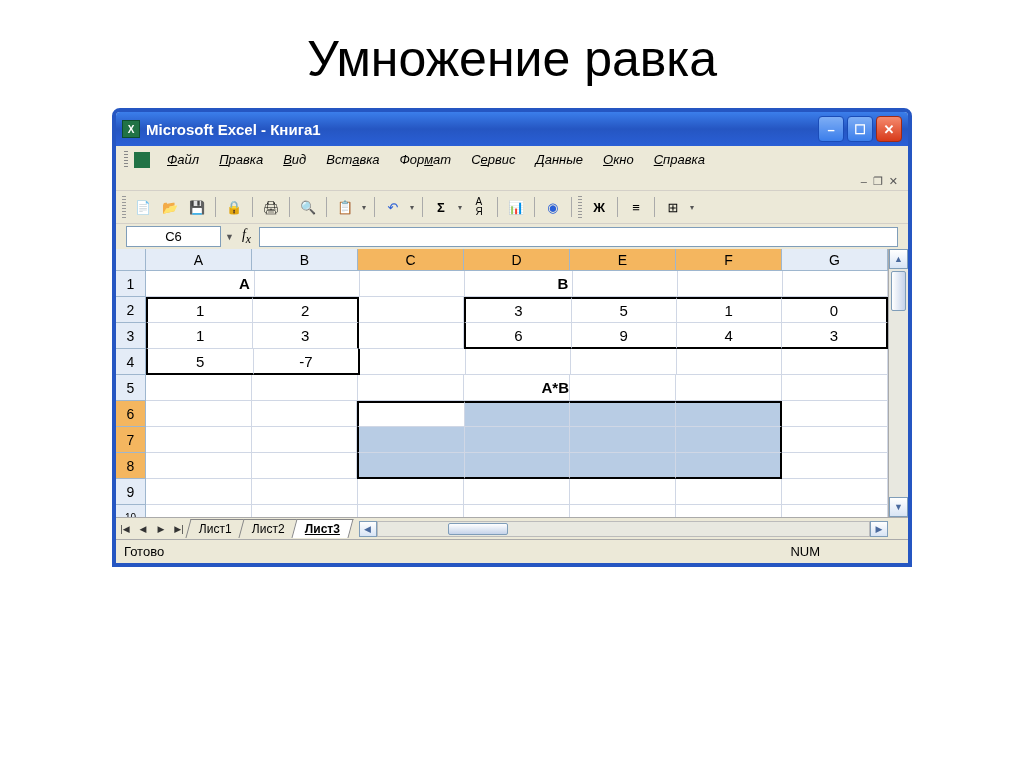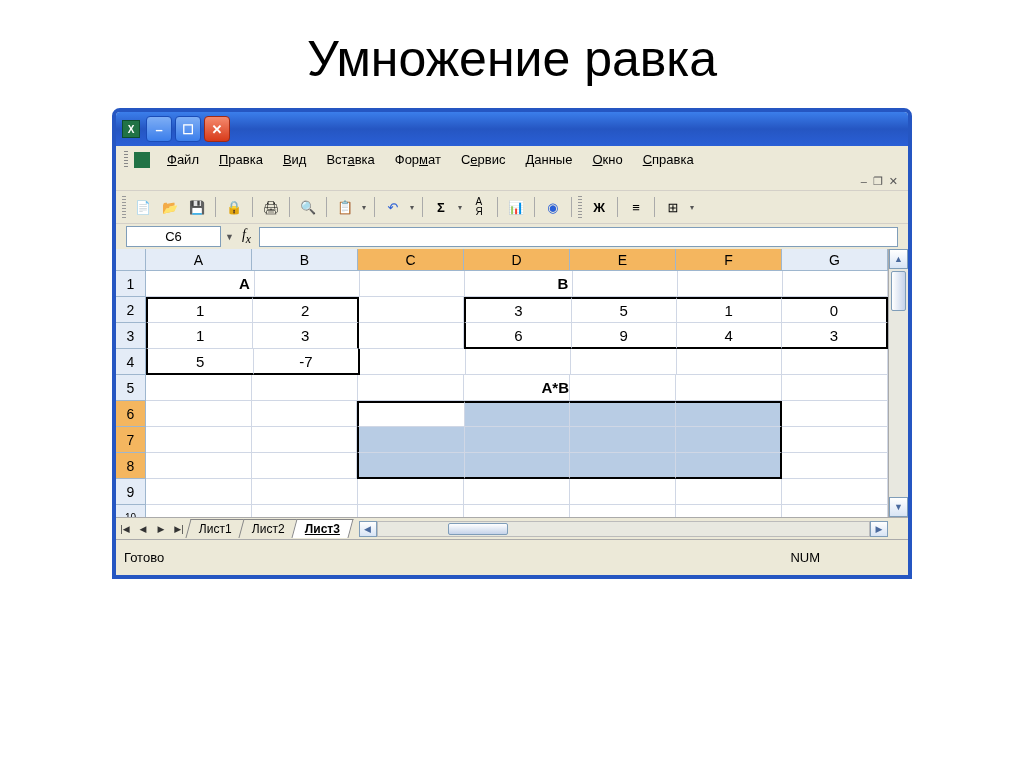--- a/index.html
+++ b/index.html
@@ -13,21 +13,21 @@
 .titlebar .app-icon { width: 18px; height: 18px; background: #217346; margin-right: 6px; display: flex; align-items: center; justify-content: center; color: #fff; font-size: 10px; border: 1px solid #0d4d2e; }
 .titlebar .title-text { flex: 1; }
 .win-btns { display: flex; gap: 3px; }
 .win-btn { width: 26px; height: 26px; border-radius: 4px; display: flex; align-items: center; justify-content: center; font-size: 13px; cursor: pointer; }
 .win-min, .win-max { background: linear-gradient(to bottom, #7eaef5, #3b7eeb); border: 1px solid #1a4cb8; color: #fff; }
 .win-close { background: linear-gradient(to bottom, #f58a6e, #d73a1a); border: 1px solid #a02a15; color: #fff; font-weight: bold; }
 
 .menubar { display: flex; align-items: center; padding: 4px 8px; font-size: 13px; background: #ece9d8; gap: 2px; }
 .menubar .grip { width: 4px; height: 18px; background: repeating-linear-gradient(to bottom, #888 0 1px, transparent 1px 3px); margin-right: 4px; }
 .menubar .app-icon-small { width: 16px; height: 16px; background: #217346; margin-right: 6px; }
-.menu-item { padding: 2px 9px; cursor: pointer; }
+.menu-item { padding: 2px 9px; cursor: pointer; font-style: italic; }
 .menu-item u { text-decoration: underline; }
 
 .doc-controls { display: flex; justify-content: flex-end; padding: 2px 10px; gap: 6px; background: #ece9d8; font-size: 11px; color: #555; }
 .doc-controls span { cursor: pointer; }
 
 .toolbar { display: flex; align-items: center; padding: 4px 6px; background: #ece9d8; gap: 3px; border-top: 1px solid #d4d0c8; }
 .toolbar .grip { width: 4px; height: 22px; background: repeating-linear-gradient(to bottom, #999 0 1px, transparent 1px 3px); margin-right: 2px; }
 .tb-btn { width: 24px; height: 24px; display: flex; align-items: center; justify-content: center; cursor: pointer; border: 1px solid transparent; font-size: 13px; }
 .tb-sep { width: 1px; height: 20px; background: #aaa; margin: 0 3px; }
 .tb-dd { width: 8px; font-size: 8px; text-align: center; color: #555; cursor: pointer; }
@@ -64,35 +64,36 @@
 .tabs-row { display: flex; align-items: center; background: #ece9d8; border-top: 1px solid #aaa; height: 22px; font-size: 12px; }
 .tab-nav { width: 18px; height: 18px; display: flex; align-items: center; justify-content: center; font-size: 9px; cursor: pointer; color: #333; }
 .tab { padding: 2px 10px; background: #ece9d8; border: 1px solid #888; border-bottom: none; cursor: pointer; position: relative; transform: skewX(-15deg); margin-right: -2px; }
 .tab span { display: inline-block; transform: skewX(15deg); }
 .tab.active { background: #fff; font-weight: bold; z-index: 2; }
 .tab.active span { text-decoration: underline; }
 .hscroll { flex: 1; display: flex; align-items: center; margin-left: 10px; }
 .hscroll .scroll-track-h { flex: 1; height: 16px; background: #e8e8e0; position: relative; border: 1px solid #bbb; }
 .hscroll .scroll-thumb-h { position: absolute; left: 70px; width: 60px; height: 12px; top: 1px; background: linear-gradient(to bottom, #fff, #c5d3ea); border: 1px solid #7f9db9; border-radius: 2px; }
 
-.statusbar { display: flex; padding: 3px 8px; background: #ece9d8; border-top: 1px solid #aaa; font-size: 13px; height: 36px; align-items: center; }
+.statusbar { display: flex; padding: 3px 8px; background: #ece9d8; border-top: 1px solid #aaa; font-size: 13px; height: 24px; align-items: center; }
 .status-left { flex: 1; }
 .status-num { margin-right: 80px; }
 
 .row10 { height: 12px !important; overflow: hidden; }
 </style>
 </head>
 <body>
 
 <div class="slide-title">Умножение равка</div>
 
 <div class="excel-window">
 
   <div class="titlebar">
     <div class="app-icon">X</div>
+    <div class="title-text">Microsoft Excel - Книга1</div>
     <div class="win-btns">
       <div class="win-btn win-min">–</div>
       <div class="win-btn win-max">☐</div>
       <div class="win-btn win-close">✕</div>
     </div>
   </div>
 
   <div class="menubar">
     <div class="grip"></div>
     <div class="app-icon-small"></div>

